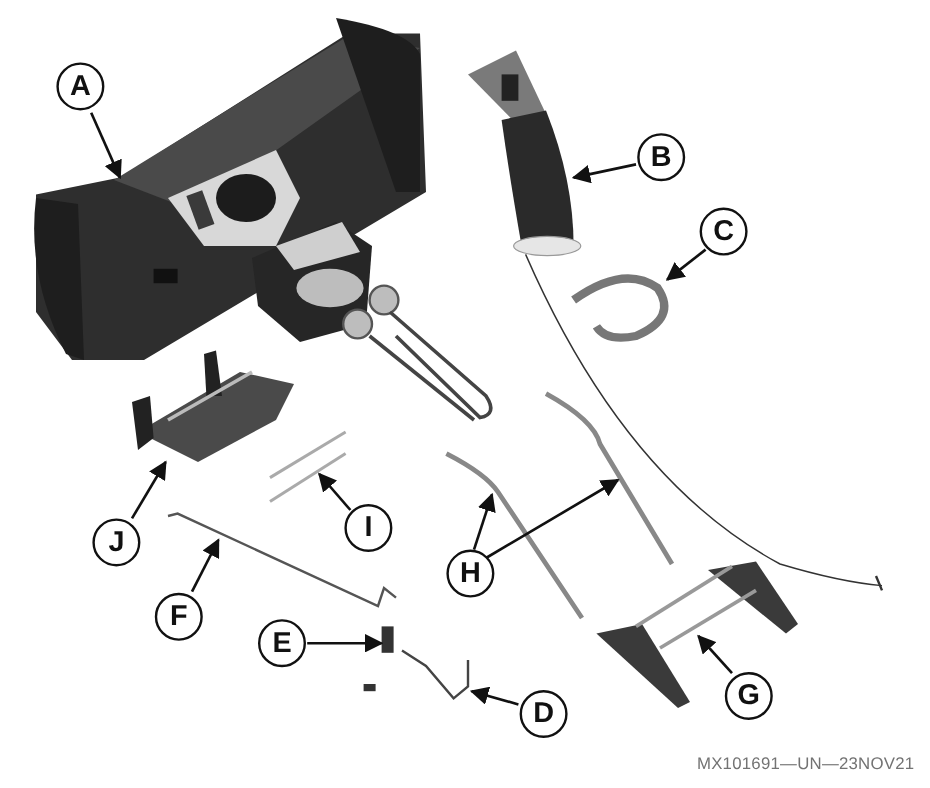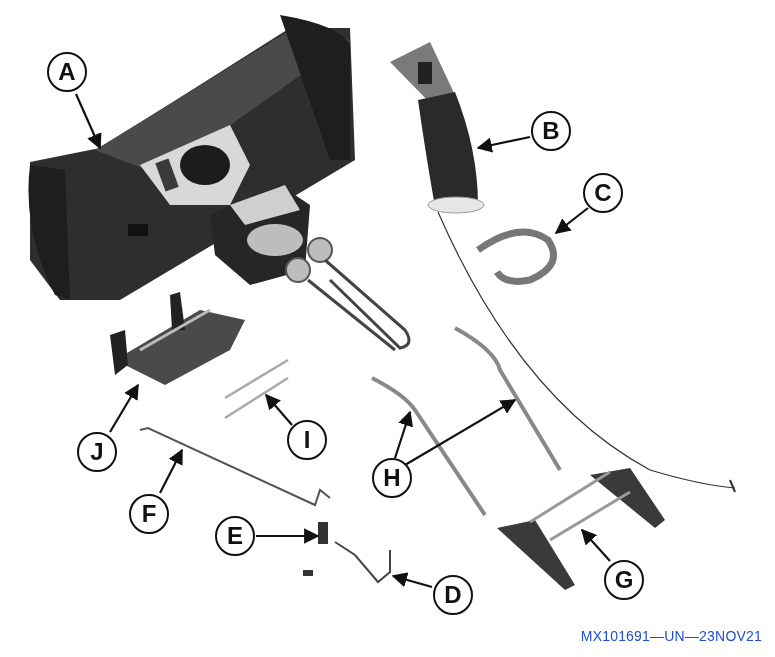--- a/index.html
+++ b/index.html
@@ -1,21 +1,21 @@
 <!DOCTYPE html>
 <html><head>
 <meta charset="utf-8">
 <style>
   html, body { margin:0; padding:0; background:#ffffff; }
   body { width:775px; height:657px; position:relative; overflow:hidden; font-family:"Liberation Sans", sans-serif; }
   #art { position:absolute; left:0; top:0; }
   .callout { position:absolute; width:40px; height:40px; border:2.5px solid #111; border-radius:50%; background:#fff;
              box-sizing:border-box; display:flex; align-items:center; justify-content:center;
              font-family:"Liberation Sans", sans-serif; font-weight:bold; font-size:24px; color:#111; }
-  .caption { position:absolute; right:13px; top:628px; font-size:14px; color:#1d4ed8; letter-spacing:0.2px; }
+  .caption { position:absolute; right:13px; top:628px; font-size:14px; color:#737373; letter-spacing:0.2px; }
 </style>
 </head>
 <body>
 
 <svg id="art" width="775" height="657" viewBox="0 0 775 657" xmlns="http://www.w3.org/2000/svg">
   <defs>
     <marker id="arr" viewBox="0 0 10 10" refX="9" refY="5" markerWidth="7" markerHeight="7" orient="auto-start-reverse">
       <path d="M0,0 L10,5 L0,10 z" fill="#111"></path>
     </marker>
   </defs>

